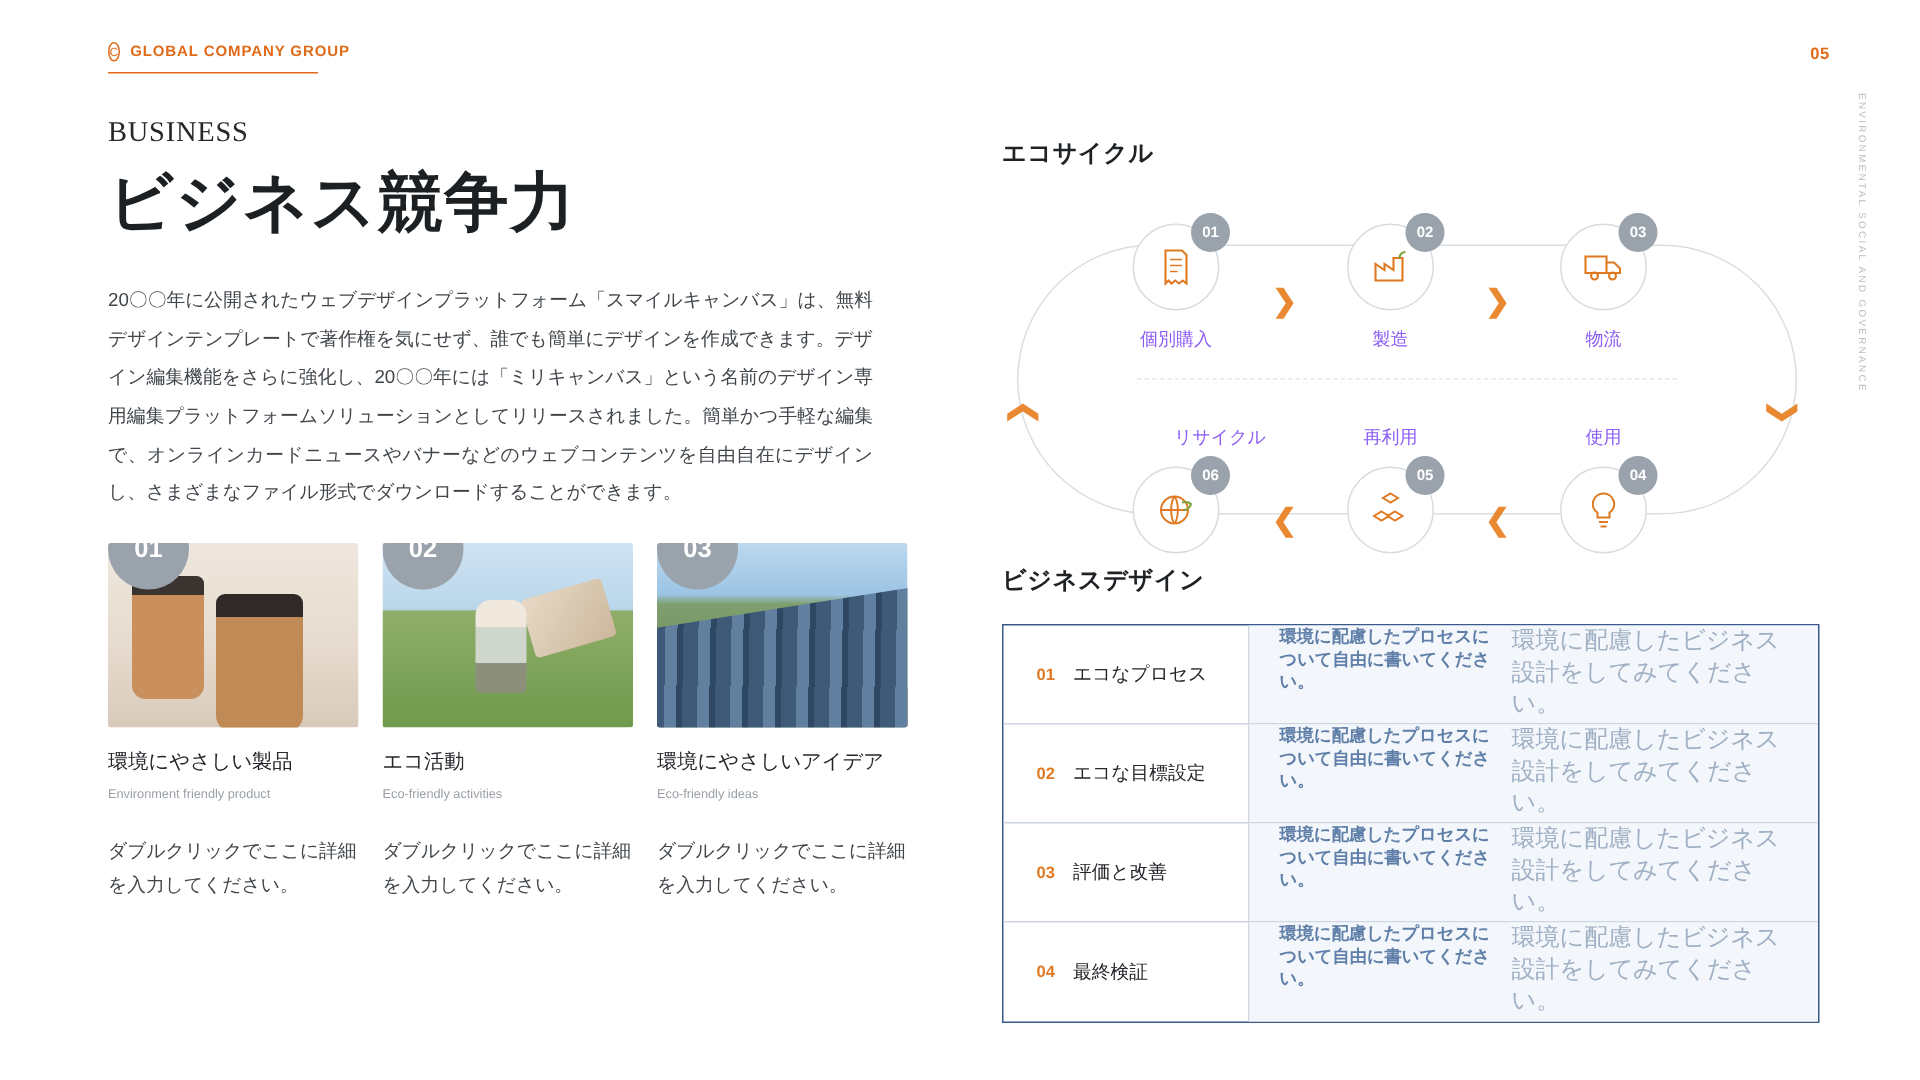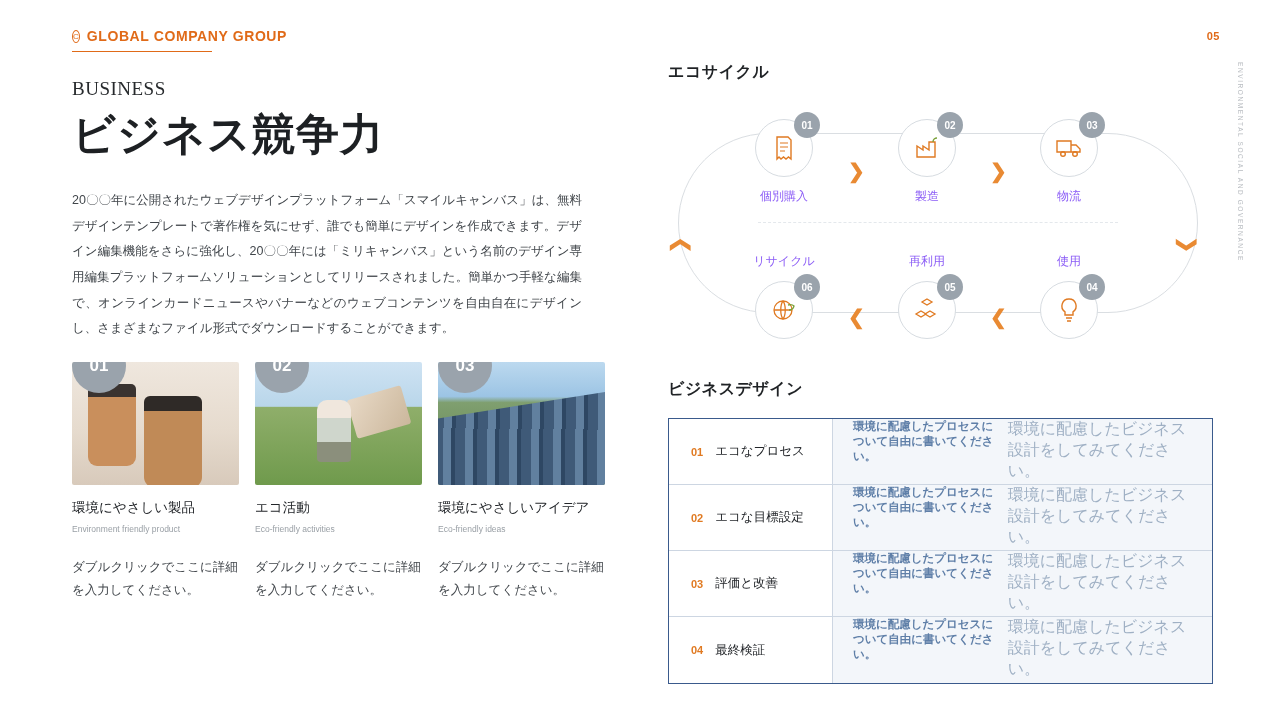--- a/index.html
+++ b/index.html
@@ -17,21 +17,21 @@
     position: absolute; left: 72px; top: 28px;
     display: flex; align-items: center; gap: 7px;
     border-bottom: 1px solid #e06a18;
     padding-bottom: 7px; width: 140px;
   }
   .brand-mark {
     width: 13px; height: 13px; border: 1px solid #e06a18; border-radius: 50%;
     color: #e06a18; font-size: 8px; line-height: 11px; text-align: center;
   }
   .brand-name {
-    font-size: 14px; letter-spacing: .6px; color: #e06a18; font-weight: bold;
+    font-size: 10px; letter-spacing: .6px; color: #e06a18; font-weight: bold;
     white-space: nowrap;
   }
   .page-num {
     position: absolute; right: 60px; top: 30px;
     font-size: 11px; font-weight: bold; color: #e06a18; letter-spacing: .5px;
   }
   .side-vertical {
     position: absolute; right: 36px; top: 62px;
     writing-mode: vertical-rl;
     font-size: 6.5px; letter-spacing: 1.6px; color: #b9bdc2;
@@ -101,21 +101,21 @@
     transform: rotate(-16deg); border-radius: 3px;
   }
   .ph-solar { background: linear-gradient(180deg,#bcd9ef 0%,#9cc4e4 28%,#7f9f6f 33%,#5d7f4e 100%); }
   .ph-solar:after {
     content:""; position:absolute; left:-20px; top:42px; width:230px; height:100px;
     background: repeating-linear-gradient(100deg,#3f5a78 0 10px,#61809f 10px 18px,#2e4763 18px 22px);
     transform: rotate(-9deg);
   }
 
   
-  .right { position: absolute; left: 668px; top: 62px; width: 545px; }
+  .right { position: absolute; left: 668px; top: 92px; width: 545px; }
   .sec-title { font-size: 16px; font-weight: bold; color: #1f2225; letter-spacing: .5px; }
 
   .cycle { position: relative; width: 545px; height: 250px; margin-top: 14px; }
   .cycle-track {
     position: absolute; left: 10px; top: 36px; width: 520px; height: 180px;
     border: 1.4px solid #dadee2; border-radius: 90px;
   }
   .cycle-divider {
     position: absolute; left: 90px; top: 125px; width: 360px;
     border-top: 1px dashed #e4e8ec;
@@ -272,41 +272,41 @@
         <div class="circle">
           <svg width="26" height="26" viewBox="0 0 26 26" fill="none" stroke="#e07a22" stroke-width="1.3">
             <path d="M13 2l5 3-5 3-5-3z"></path>
               <path d="M5 12l5 3-5 3-5-3z" transform="translate(2,2)"></path>
             <path d="M16 14l5 3-5 3-5-3z"></path>
           </svg>
           <span class="num">05</span>
         </div>
       </div>
 
-      <div class="node bottom" style="left:56px; top:156px;">
+      <div class="node bottom" style="left:56px; top:156px;text-align:right;">
         <div class="node-label">リサイクル</div>
         <div class="circle">
           <svg width="26" height="26" viewBox="0 0 26 26" fill="none" stroke="#e07a22" stroke-width="1.3">
             <circle cx="12" cy="13" r="9"></circle>
             <path d="M3 13h18M12 4c3 4 3 14 0 18M12 4c-3 4-3 14 0 18"></path>
             <path d="M17 8c4-1 6 1 6 1s-1 4-5 4" stroke="#7aa23a"></path>
           </svg>
           <span class="num">06</span>
         </div>
       </div>
 
       <div class="arrow" style="left:180px; top:64px;">❯</div>
       <div class="arrow" style="left:322px; top:64px;">❯</div>
       <div class="arrow" style="left:512px; top:138px; transform:rotate(90deg);">❯</div>
       <div class="arrow" style="left:322px; top:210px;">❮</div>
       <div class="arrow" style="left:180px; top:210px;">❮</div>
       <div class="arrow" style="left:6px; top:138px; transform:rotate(90deg);">❮</div>
     </div>
 
-    <div class="sec-title" style="margin-top:32px;">ビジネスデザイン</div>
+    <div class="sec-title" style="">ビジネスデザイン</div>
 
     <div class="table">
 
       <div class="trow">
         <div class="tleft">
           <span class="tnum">01</span>
           <span class="tlabel">エコなプロセス</span>
         </div>
         <div class="tright">
           <div class="tline1">環境に配慮したプロセスについて自由に書いてください。</div>

